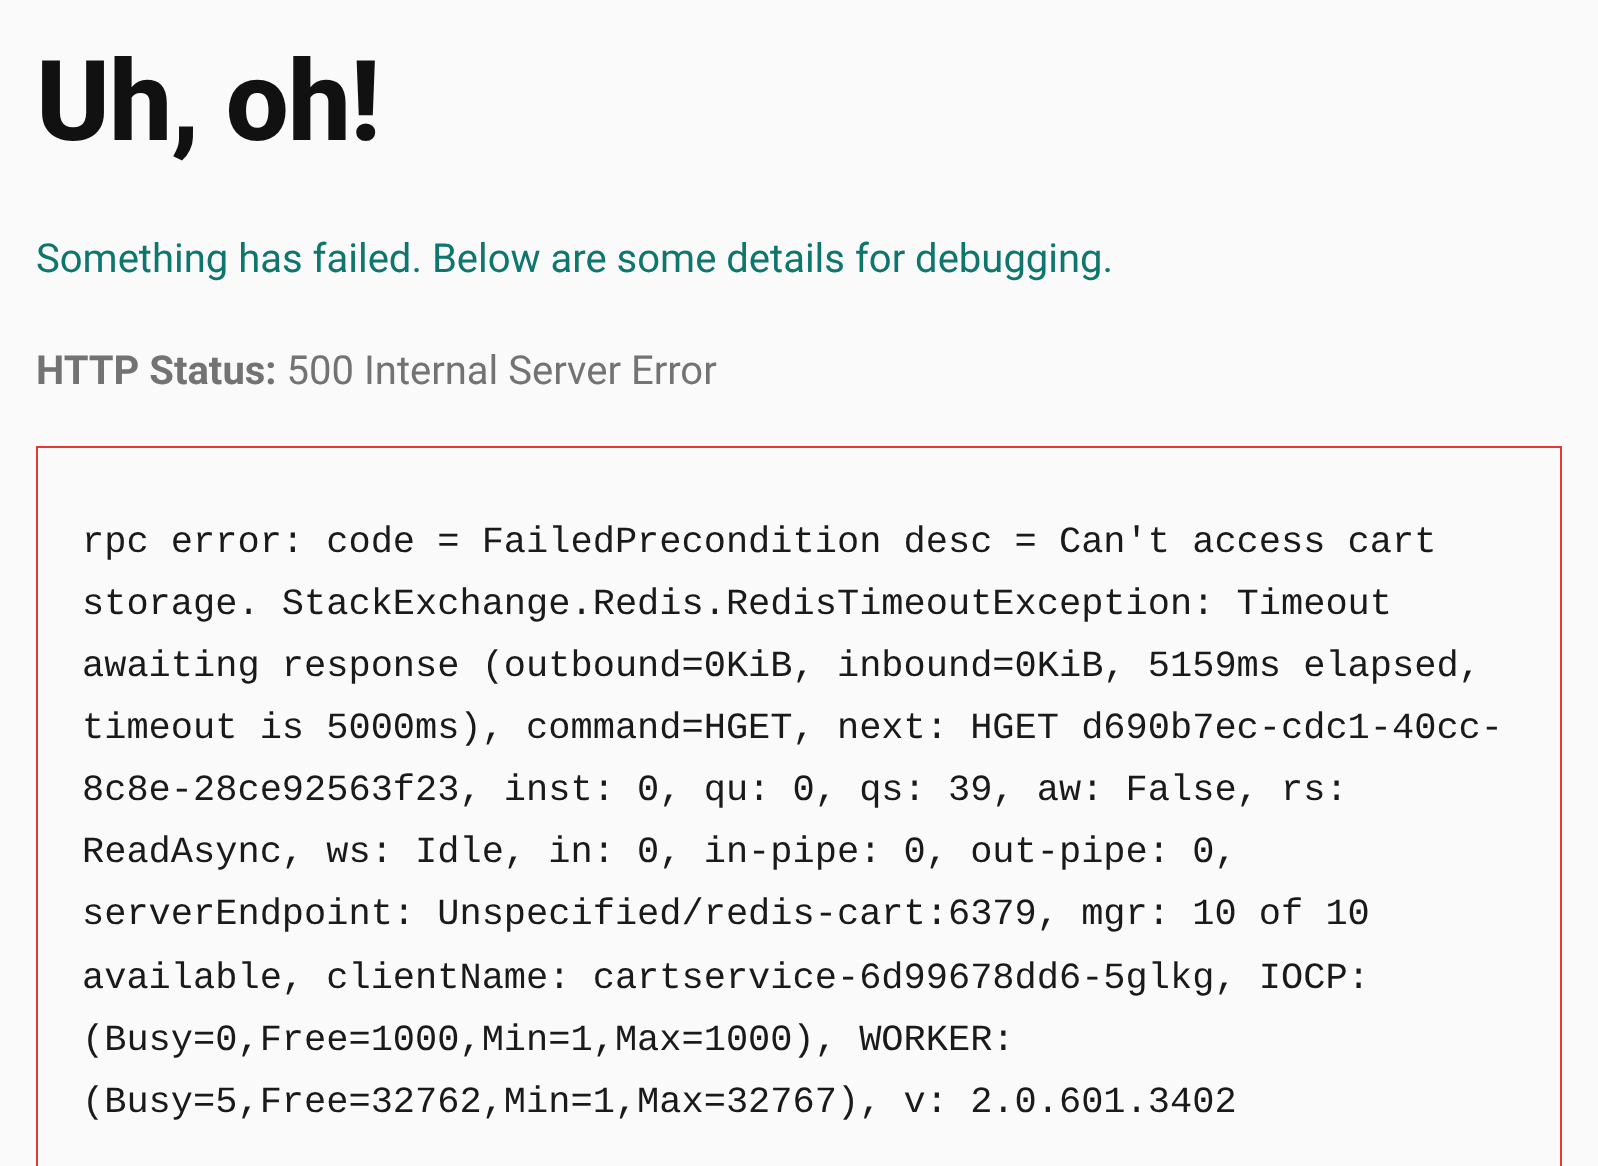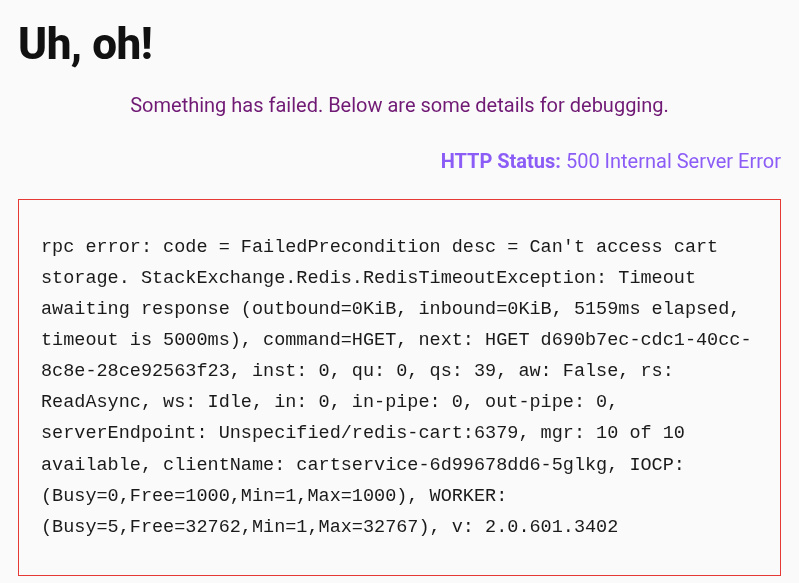--- a/index.html
+++ b/index.html
@@ -10,39 +10,37 @@
     body {
       font-family: -apple-system, BlinkMacSystemFont, "Segoe UI", Roboto, Helvetica, Arial, sans-serif;
       background: #fafafa;
       padding: 18px 18px 0 18px;
       color: #1a1a1a;
       width: 799px;
       height: 583px;
       overflow: hidden;
     }
     .heading {
-      font-size: 44px;
+      font-size: 56px;
       font-weight: 800;
       letter-spacing: -0.5px;
-      margin-bottom: 22px;
+      margin-bottom: 32px;
       color: #111;
     }
     .subtitle {
       font-size: 20px;
       font-weight: 400;
-      color: #701a75;
+      color: #0f766e;
       margin-bottom: 30px;
       line-height: 1.35;
-      text-align: center;
     }
     .status-line {
       font-size: 20px;
-      color: #8b5cf6;
+      color: #737373;
       margin-bottom: 26px;
-      text-align: right;
     }
     .status-label {
       font-weight: 700;
     }
     .error-box {
       border: 1px solid #e53935;
       padding: 32px 22px;
       font-family: "SFMono-Regular", Consolas, "Liberation Mono", Menlo, monospace;
       font-size: 18.5px;
       line-height: 1.68;

